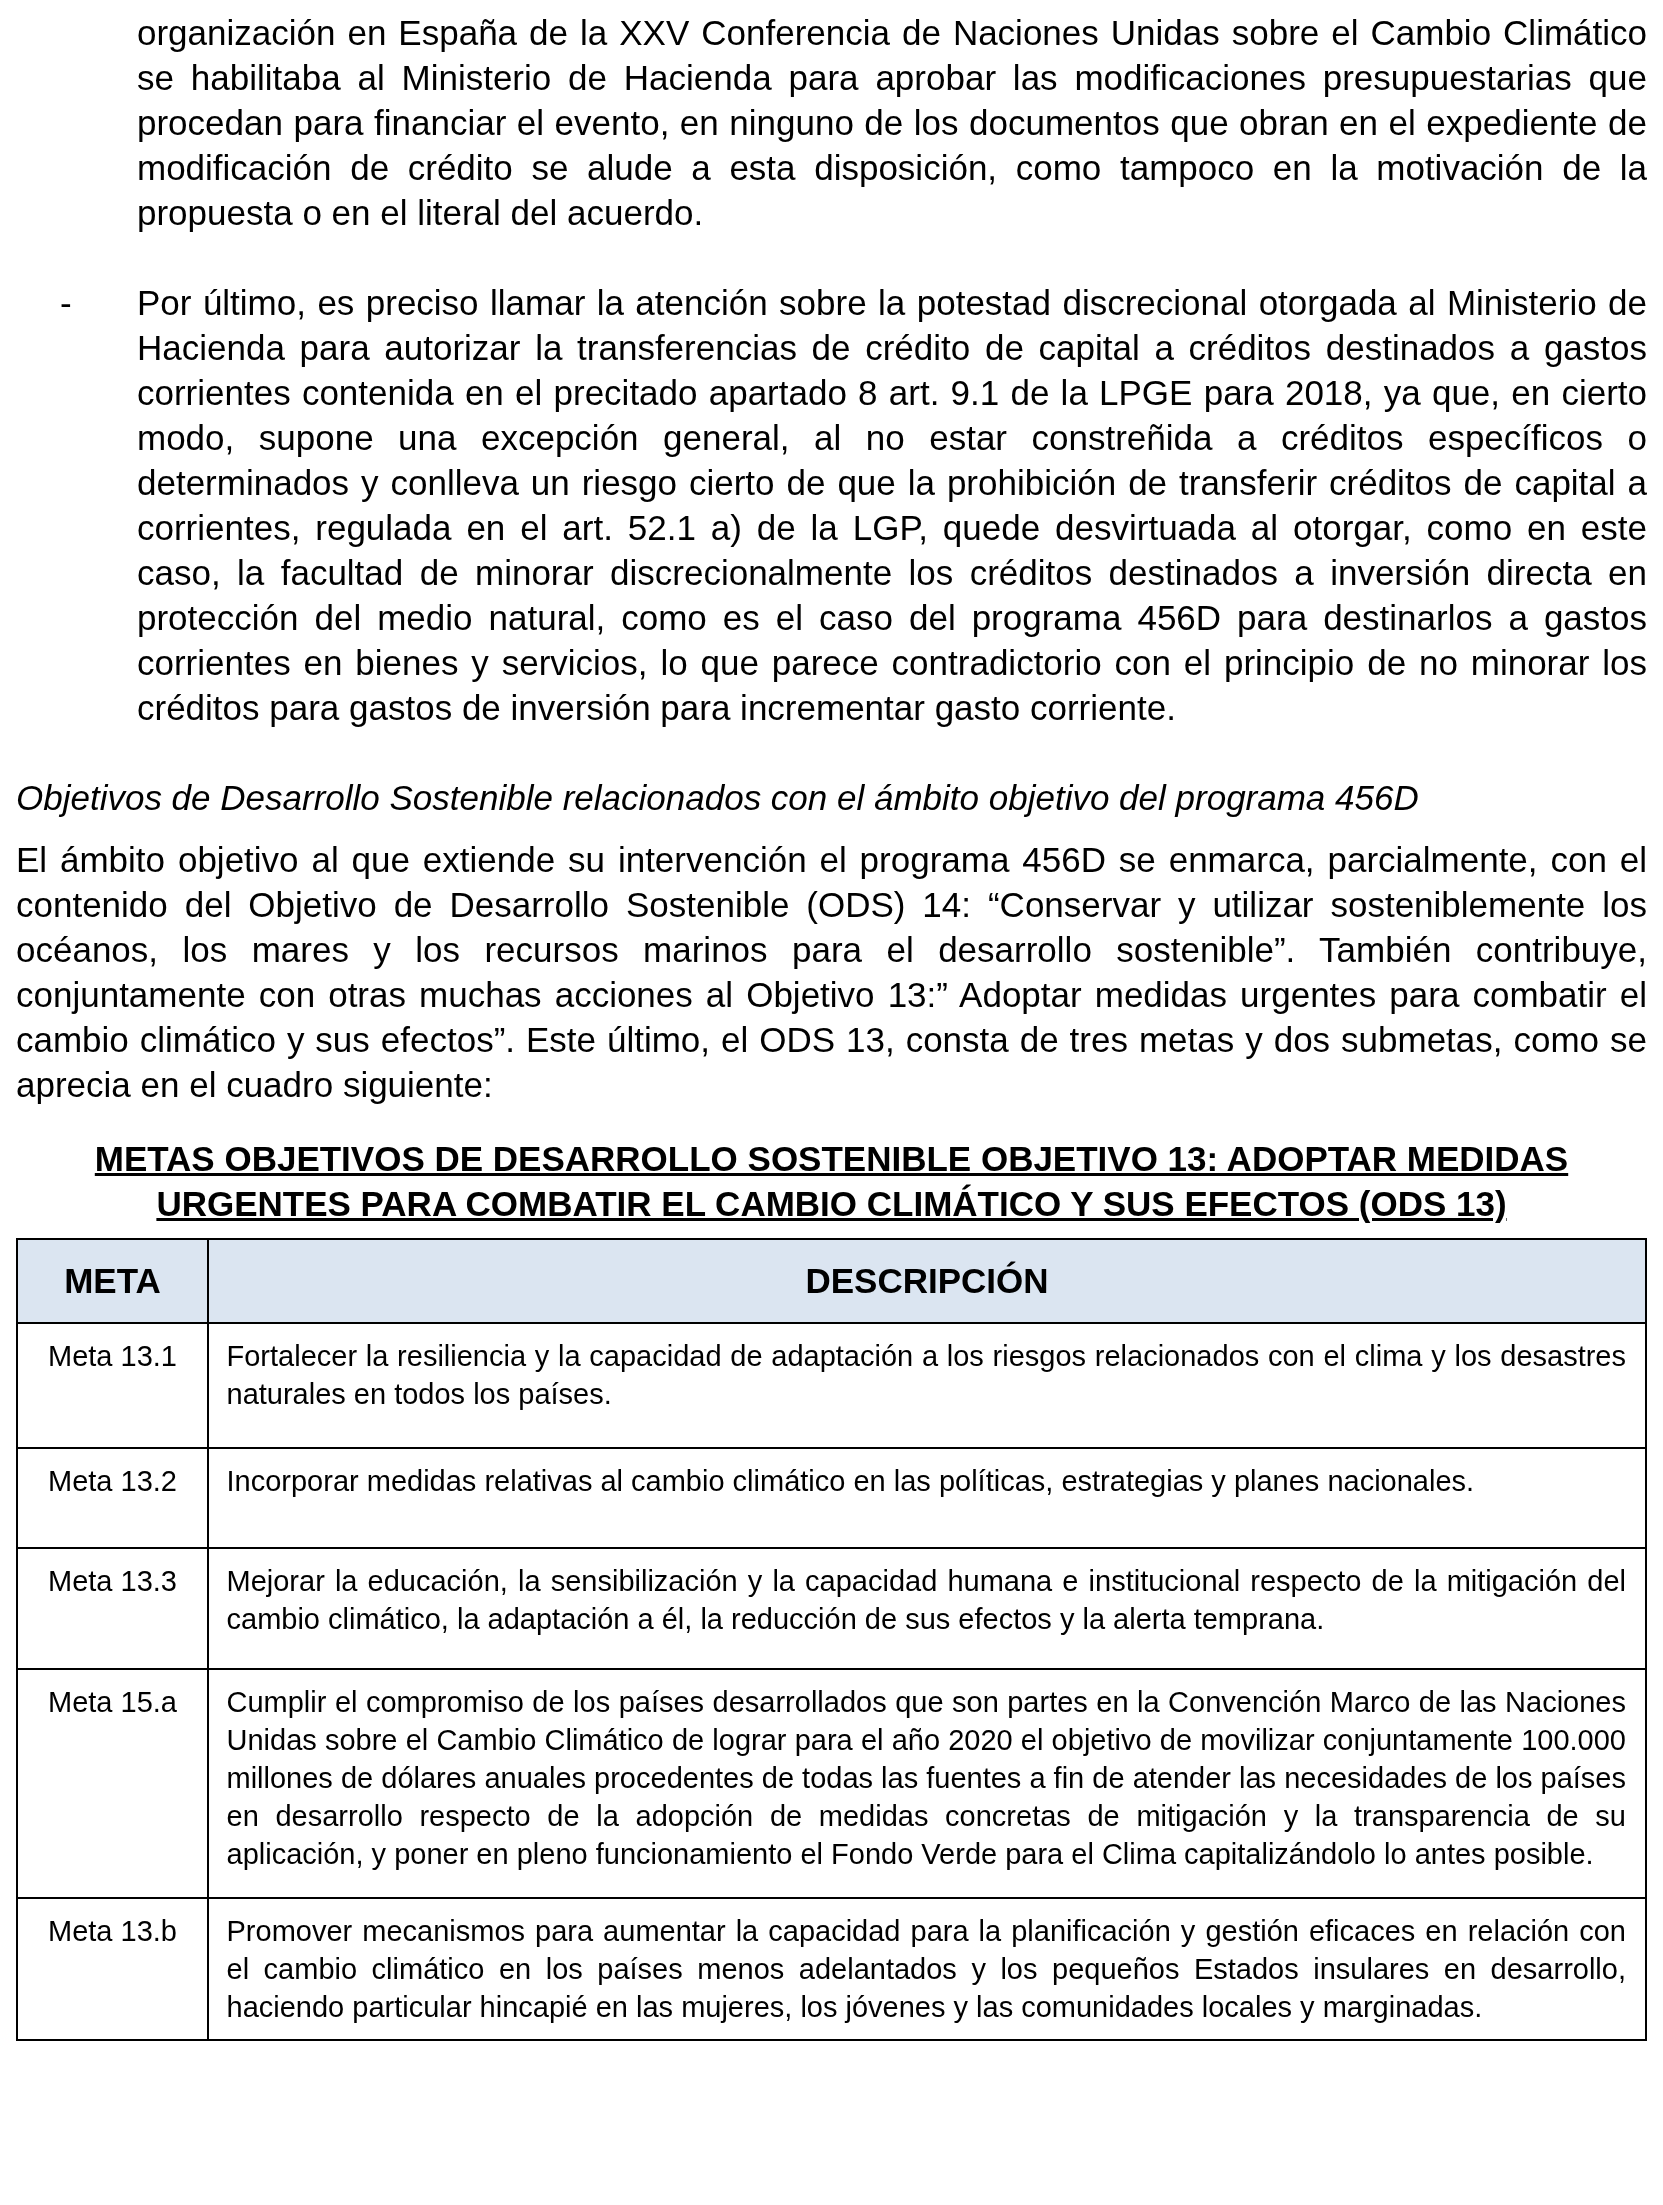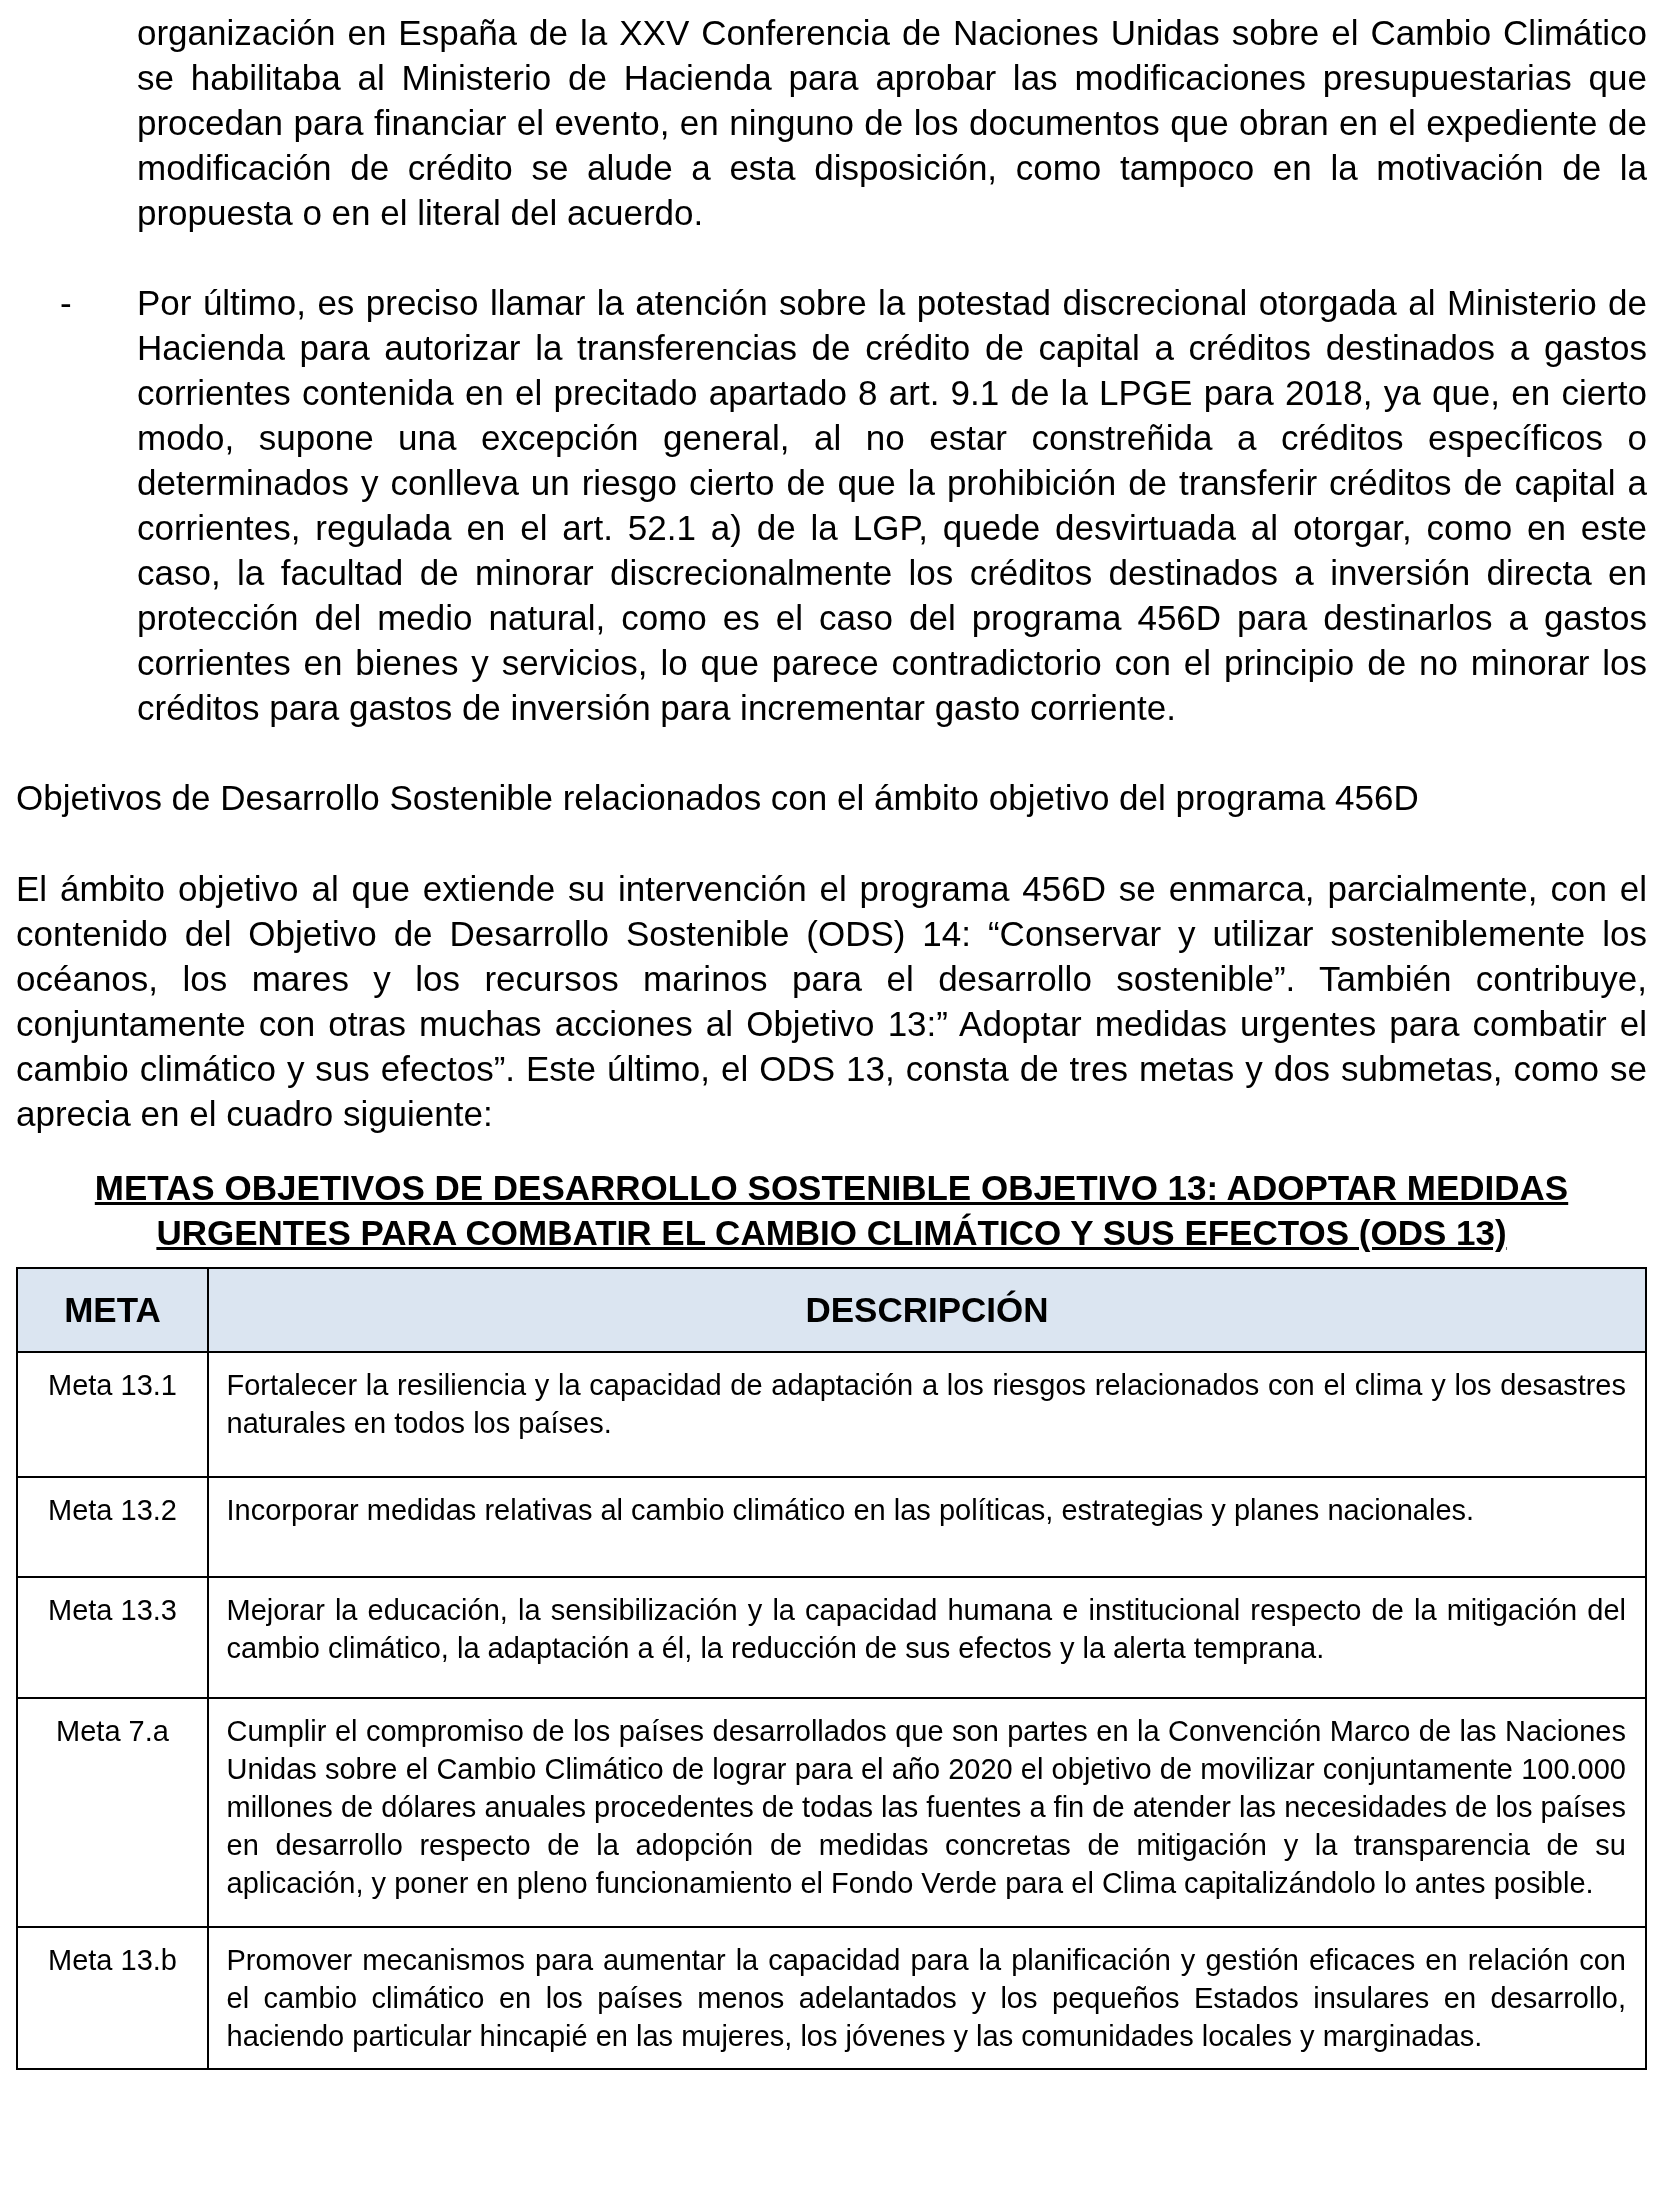--- a/index.html
+++ b/index.html
@@ -36,21 +36,22 @@
     font-weight: bold;
     font-size: 35px;
     margin-bottom: 41px;
   }
   .section-heading .h-num {
     display: inline-block;
     min-width: 109px;
   }
 
   .subtitle-italic {
-    margin-bottom: 46px;
+    font-style: italic;
+    margin-bottom: 17px;
   }
 
   .body-paragraph { margin-bottom: 29px; }
 
   .table-caption {
     text-align: center;
     font-weight: bold;
     margin-bottom: 12.7px;
     padding: 0 24px;
   }
@@ -127,21 +128,21 @@
       </tr>
       <tr class="row-2">
         <td class="meta-cell">Meta 13.2</td>
         <td class="desc-cell">Incorporar medidas relativas al cambio climático en las políticas, estrategias y planes nacionales.</td>
       </tr>
       <tr class="row-3">
         <td class="meta-cell">Meta 13.3</td>
         <td class="desc-cell">Mejorar la educación, la sensibilización y la capacidad humana e institucional respecto de la mitigación del cambio climático, la adaptación a él, la reducción de sus efectos y la alerta temprana.</td>
       </tr>
       <tr class="row-4">
-        <td class="meta-cell">Meta 7.a</td>
+        <td class="meta-cell">Meta 15.a</td>
         <td class="desc-cell">Cumplir el compromiso de los países desarrollados que son partes en la Convención Marco de las Naciones Unidas sobre el Cambio Climático de lograr para el año 2020 el objetivo de movilizar conjuntamente 100.000 millones de dólares anuales procedentes de todas las fuentes a fin de atender las necesidades de los países en desarrollo respecto de la adopción de medidas concretas de mitigación y la transparencia de su aplicación, y poner en pleno funcionamiento el Fondo Verde para el Clima capitalizándolo lo antes posible.</td>
       </tr>
       <tr class="row-5">
         <td class="meta-cell">Meta 13.b</td>
         <td class="desc-cell">Promover mecanismos para aumentar la capacidad para la planificación y gestión eficaces en relación con el cambio climático en los países menos adelantados y los pequeños Estados insulares en desarrollo, haciendo particular hincapié en las mujeres, los jóvenes y las comunidades locales y marginadas.</td>
       </tr>
     </tbody>
   </table>
 
 </div>

